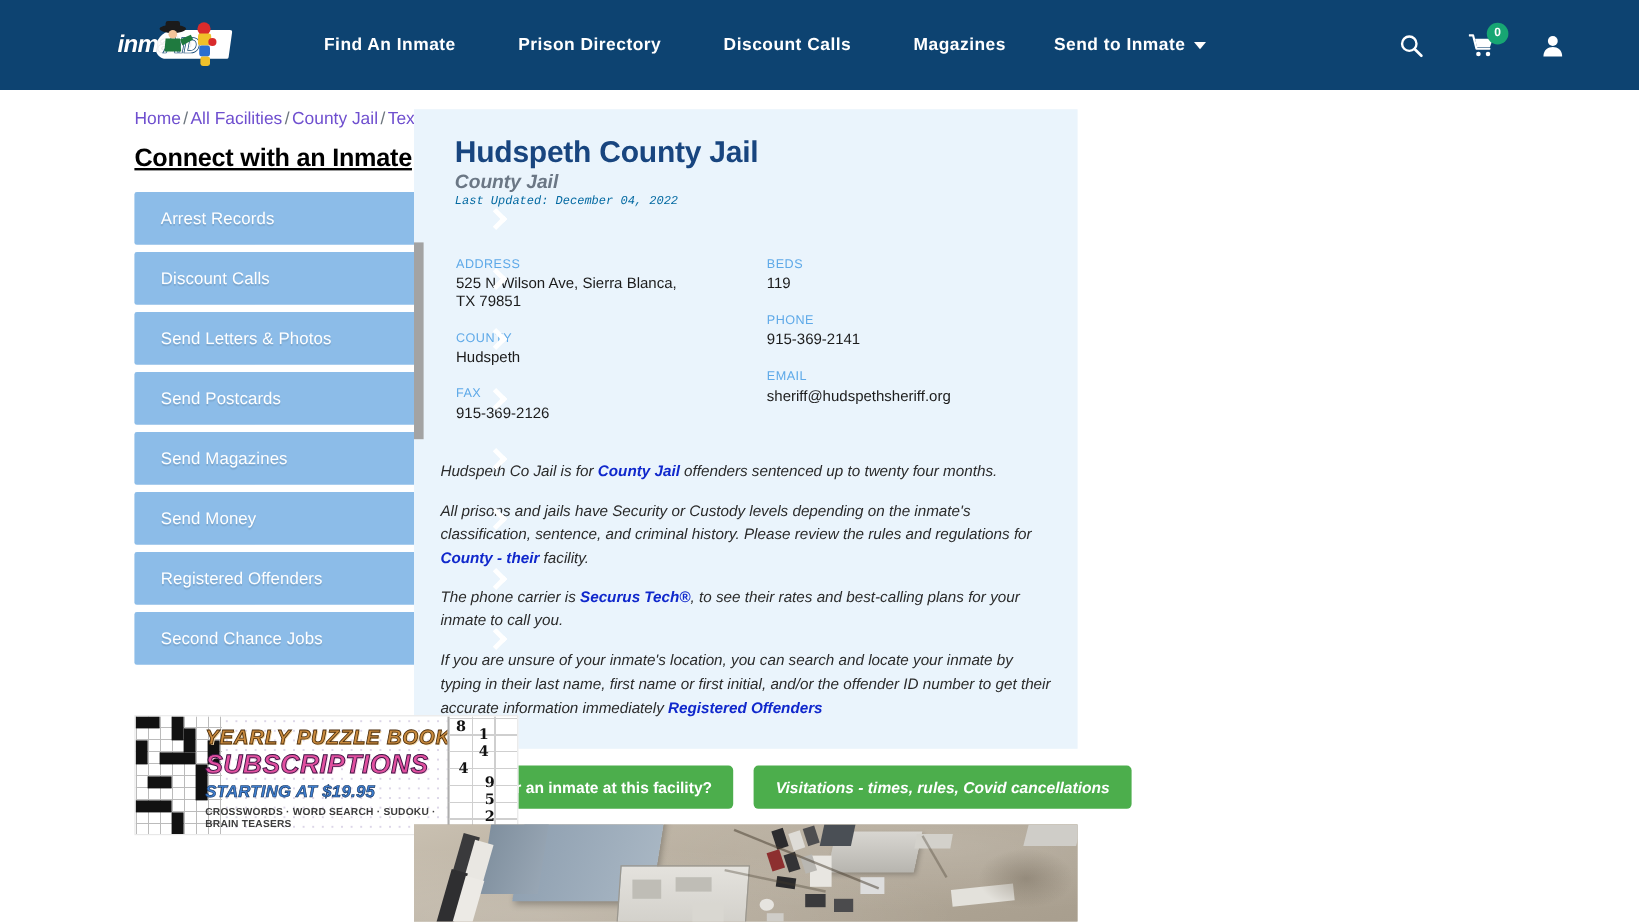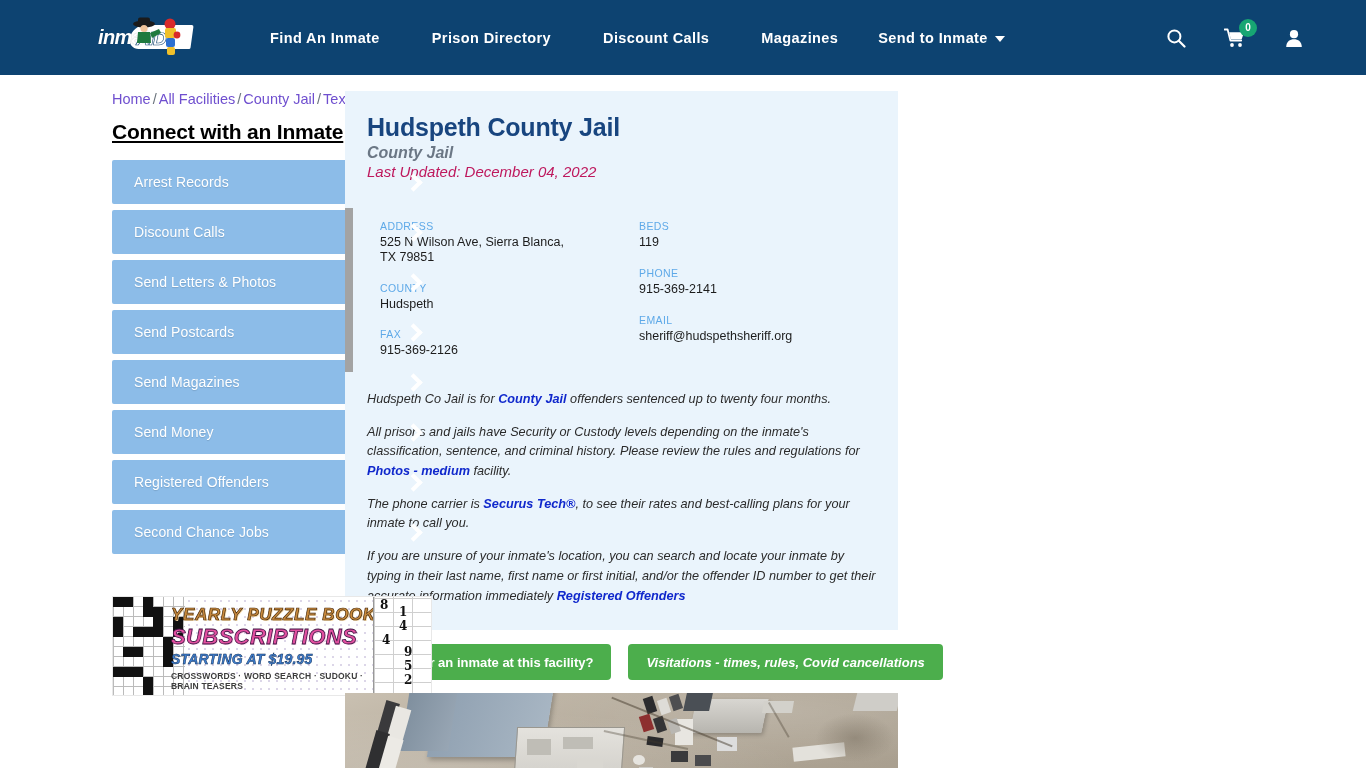--- a/index.html
+++ b/index.html
@@ -238,40 +238,41 @@
     letter-spacing: 0.2px;
     margin-top: 4px;
   }
 
   
   .card {
     width: 553px;
     background: #eaf4fc;
     padding: 22px 0 0 0;
   }
-  .card-inner { padding: 0 22px 0 22px; }
+  .card-inner { padding: 0 22px 0 34px; }
   .facility-title {
     font-size: 25px;
     font-weight: bold;
     color: #18457f;
     margin: 0 0 2px 0;
     letter-spacing: -0.2px;
   }
   .facility-sub {
     font-size: 16px;
     font-style: italic;
     font-weight: bold;
     color: #6b7785;
     margin: 0 0 1px 0;
   }
   .facility-updated {
-    font-size: 15px;
+    font-size: 10px;
     font-style: italic;
-    color: #be185d;
+    color: #0369a1;
     margin: 0 0 28px 0;
+    font-family: Liberation Mono, monospace;
   }
 
   .info-block {
     border-left: 8px solid #a3a3a3;
     padding: 12px 0 14px 27px;
     display: flex;
     flex-wrap: wrap;
   }
   .info-col { width: 50%; }
   .info-item { margin-bottom: 17px; }
@@ -522,21 +523,21 @@
           </div>
           <div class="info-item last">
             <div class="info-label">EMAIL</div>
             <div class="info-value">sheriff@hudspethsheriff.org</div>
           </div>
         </div>
       </div>
 
       <div class="body-text">
         <p><span>Hudspeth Co Jail is for </span><a>County Jail</a><span> offenders sentenced up to twenty four months.</span></p>
-        <p><span>All prisons and jails have Security or Custody levels depending on the inmate's classification, sentence, and criminal history. Please review the rules and regulations for </span><a>Photos - medium</a><span> facility.</span></p>
+        <p><span>All prisons and jails have Security or Custody levels depending on the inmate's classification, sentence, and criminal history. Please review the rules and regulations for </span><a>County - their</a><span> facility.</span></p>
         <p><span>The phone carrier is </span><a>Securus Tech®</a><span>, to see their rates and best-calling plans for your inmate to call you.</span></p>
         <p class="last"><span>If you are unsure of your inmate's location, you can search and locate your inmate by typing in their last name, first name or first initial, and/or the offender ID number to get their accurate information immediately </span><a>Registered Offenders</a></p>
       </div>
     </div>
 
     <div class="cta-row">
       <button class="cta-btn">Looking for an inmate at this facility?</button>
       <button class="cta-btn second">Visitations - times, rules, Covid cancellations</button>
     </div>
 

